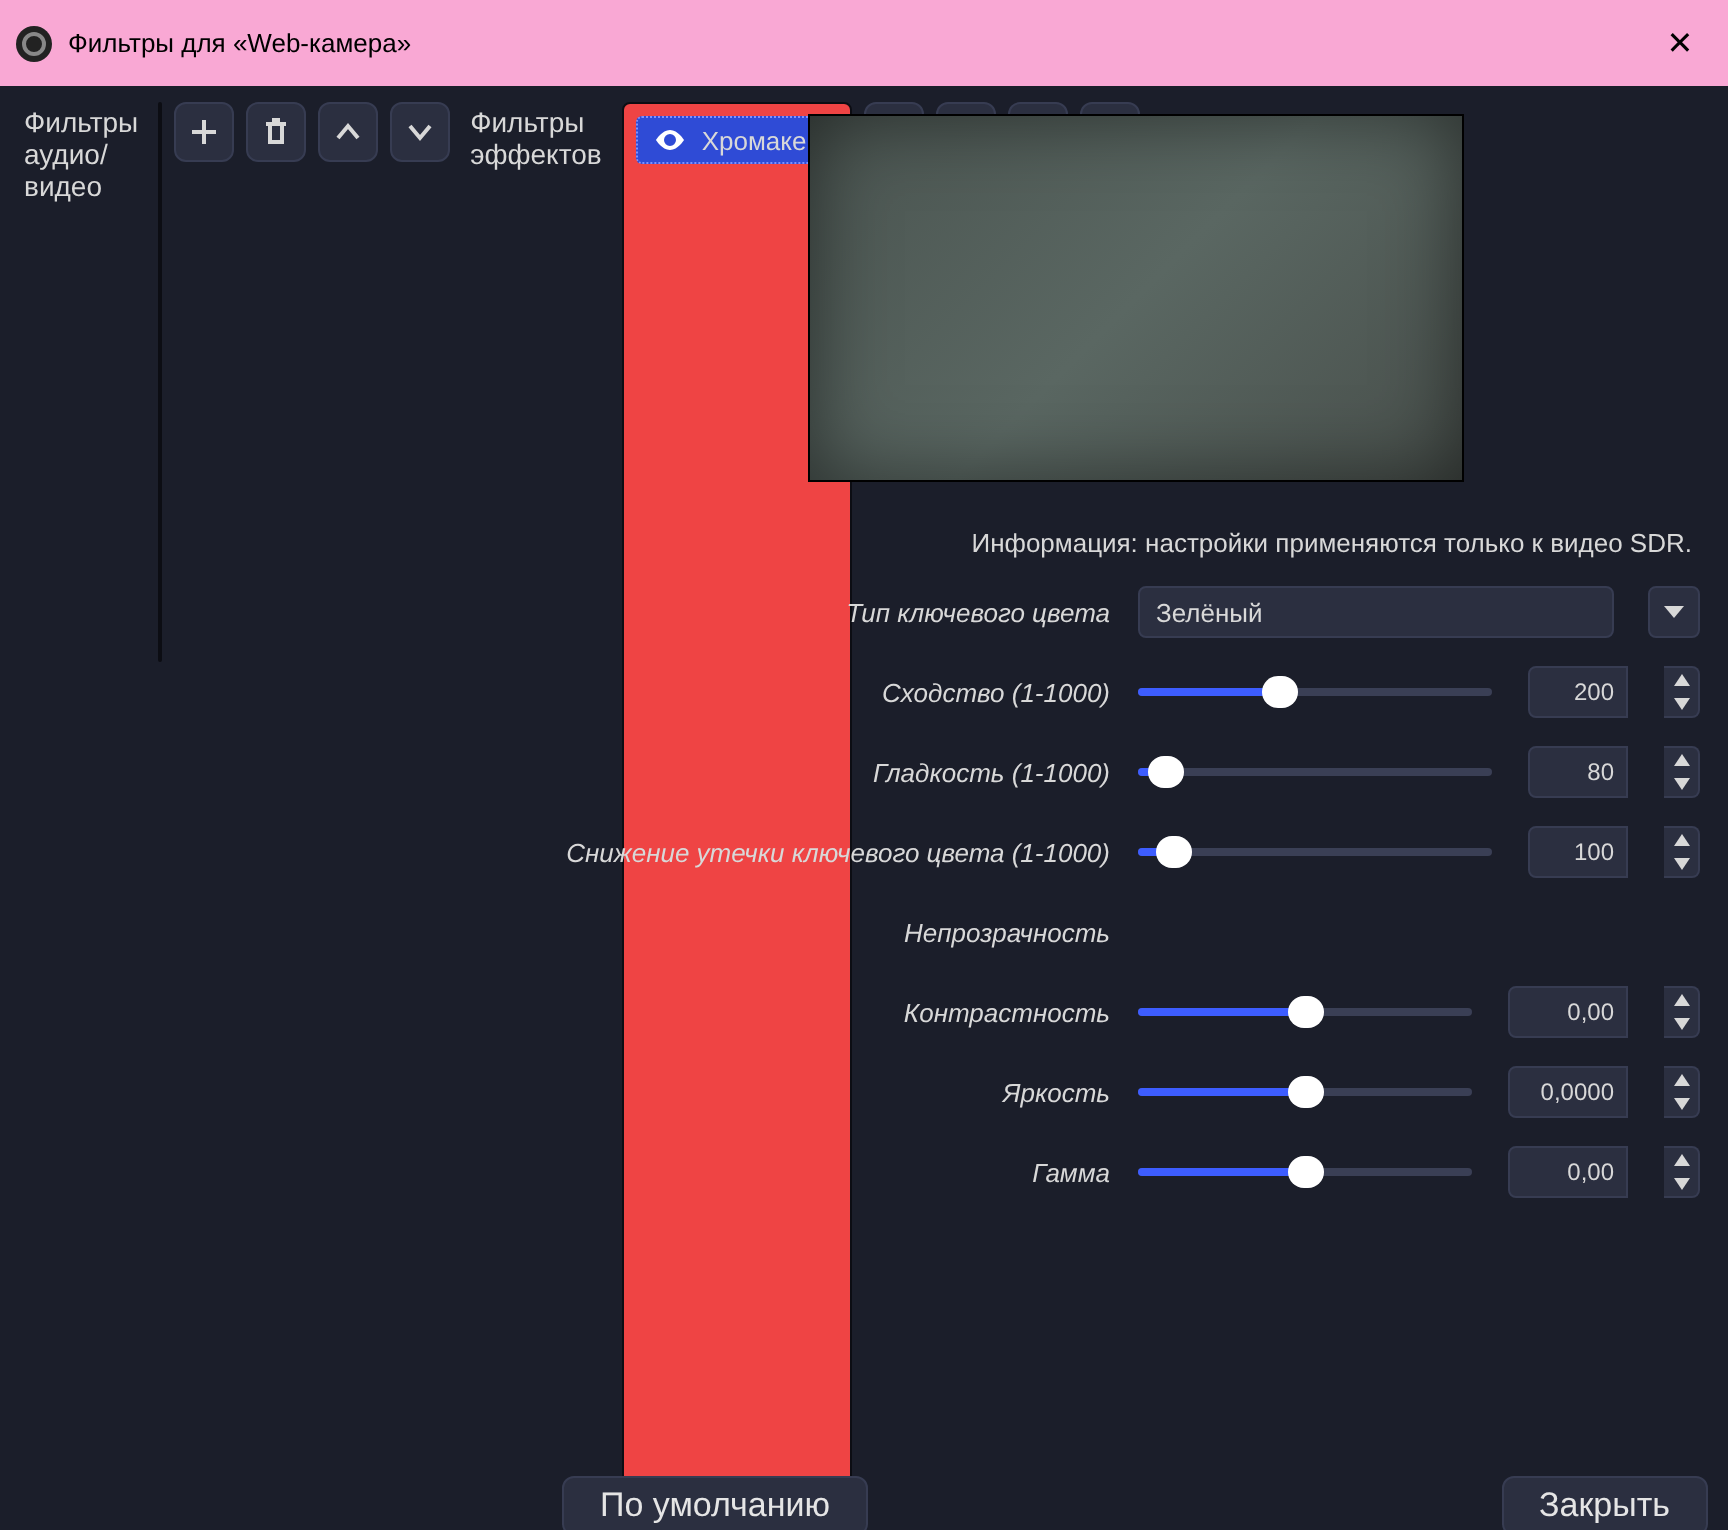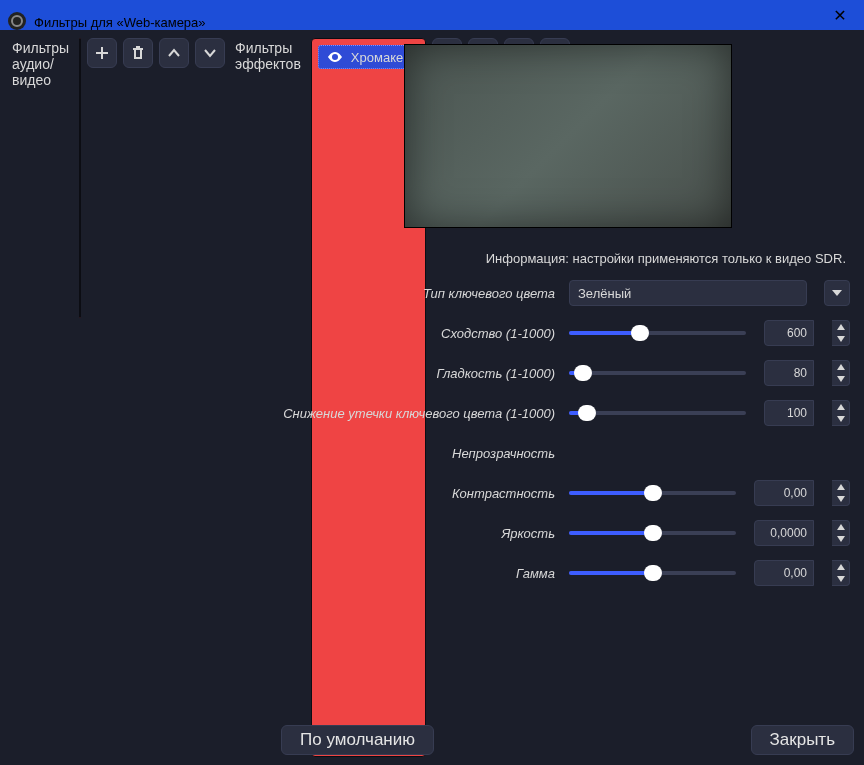--- a/index.html
+++ b/index.html
@@ -1,18 +1,18 @@
 <!DOCTYPE html>
 <html><head>
 <meta charset="utf-8">
 <style>
 * { box-sizing: border-box; margin: 0; padding: 0; font-family: "Segoe UI", Arial, sans-serif; }
 body { background: #000; width: 864px; height: 765px; overflow: hidden; font-size: 13px; color: #d8d8d8; }
 
-.titlebar { height: 30px; background: #1d4ed8; display: flex; align-items: flex-end; padding: 0 4px 0 8px; color: #000; }
+.titlebar { height: 43px; background: #f9a8d4; display: flex; align-items: center; padding: 0 4px 0 8px; color: #000; }
 .titlebar .obs-icon { width: 18px; height: 18px; border-radius: 50%; background: #222; position: relative; margin-right: 8px; }
 .titlebar .obs-icon::before { content: ""; position: absolute; inset: 3px; border: 2px solid #888; border-radius: 50%; }
 .titlebar .title { flex: 1; font-size: 13px; }
 .titlebar .close { width: 40px; height: 30px; display: flex; align-items: center; justify-content: center; font-size: 16px; }
 
 .window-body { display: flex; height: 735px; background: #1b1e2a; }
 
 .left-col { width: 275px; display: flex; flex-direction: row; padding: 8px 8px 8px 8px; gap: 6px; }
 .section-label { font-size: 14px; color: #d8d8d8; padding: 2px 4px; }
 .filter-listbox { background: #ef4444; border: 1px solid #0c0d13; border-radius: 4px; }
@@ -150,21 +150,21 @@
       </div>
 
       <div id="slider-rows">
           <div class="setting-row">
             <div class="setting-label">Сходство (1-1000)</div>
             <div class="setting-control">
               <div class="slider-track">
                 <div class="slider-fill" style="width:40%"></div>
                 <div class="slider-thumb" style="left:40%"></div>
               </div>
-              <div class="spin-input ">600</div>
+              <div class="spin-input ">200</div>
               <div class="spin-arrows">
                 <div>
                   <svg viewBox="0 0 8 6">
                     <path d="M0 6l4-6 4 6z"></path>
                   </svg>
                 </div>
                 <div>
                   <svg viewBox="0 0 8 6">
                     <path d="M0 0l4 6 4-6z"></path>
                   </svg>

